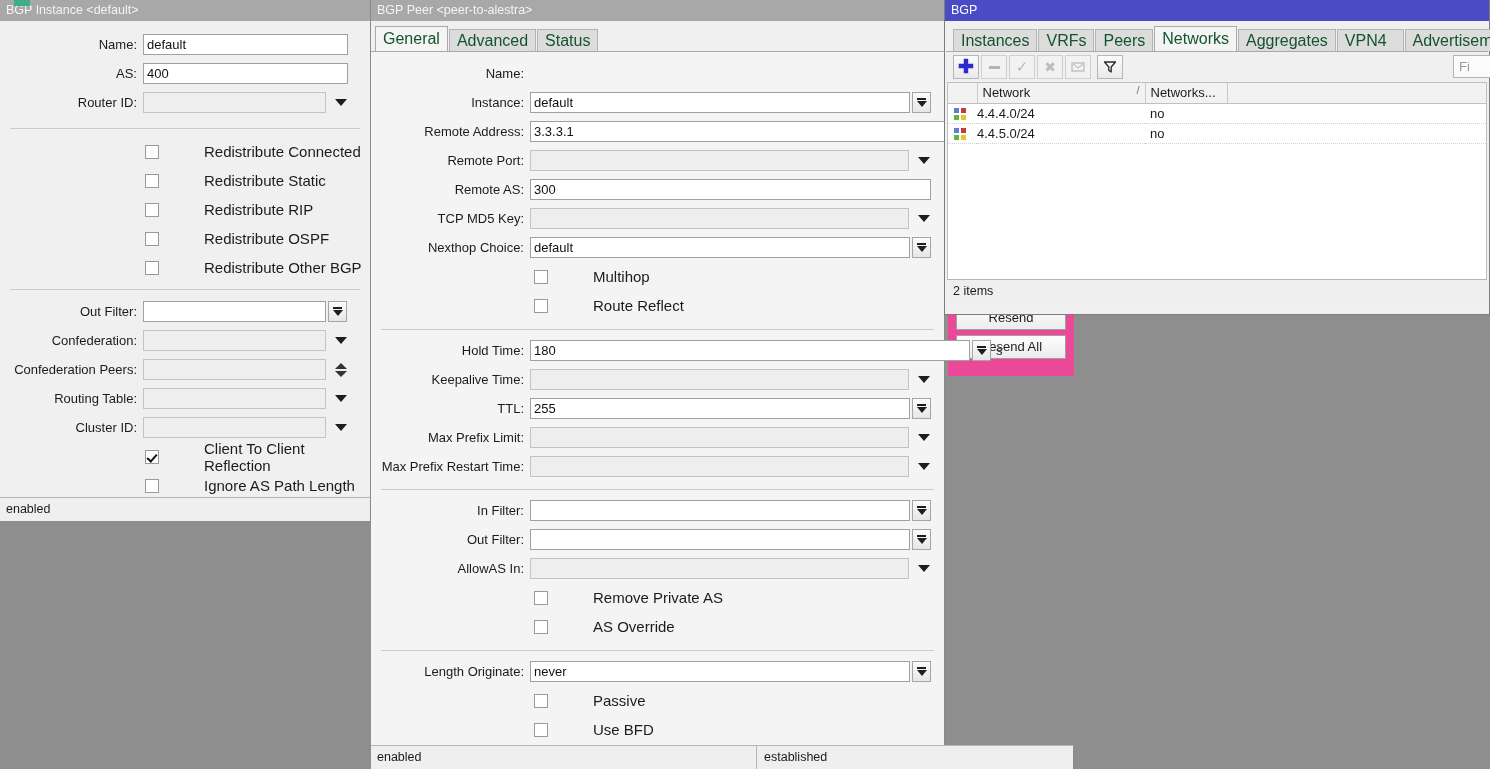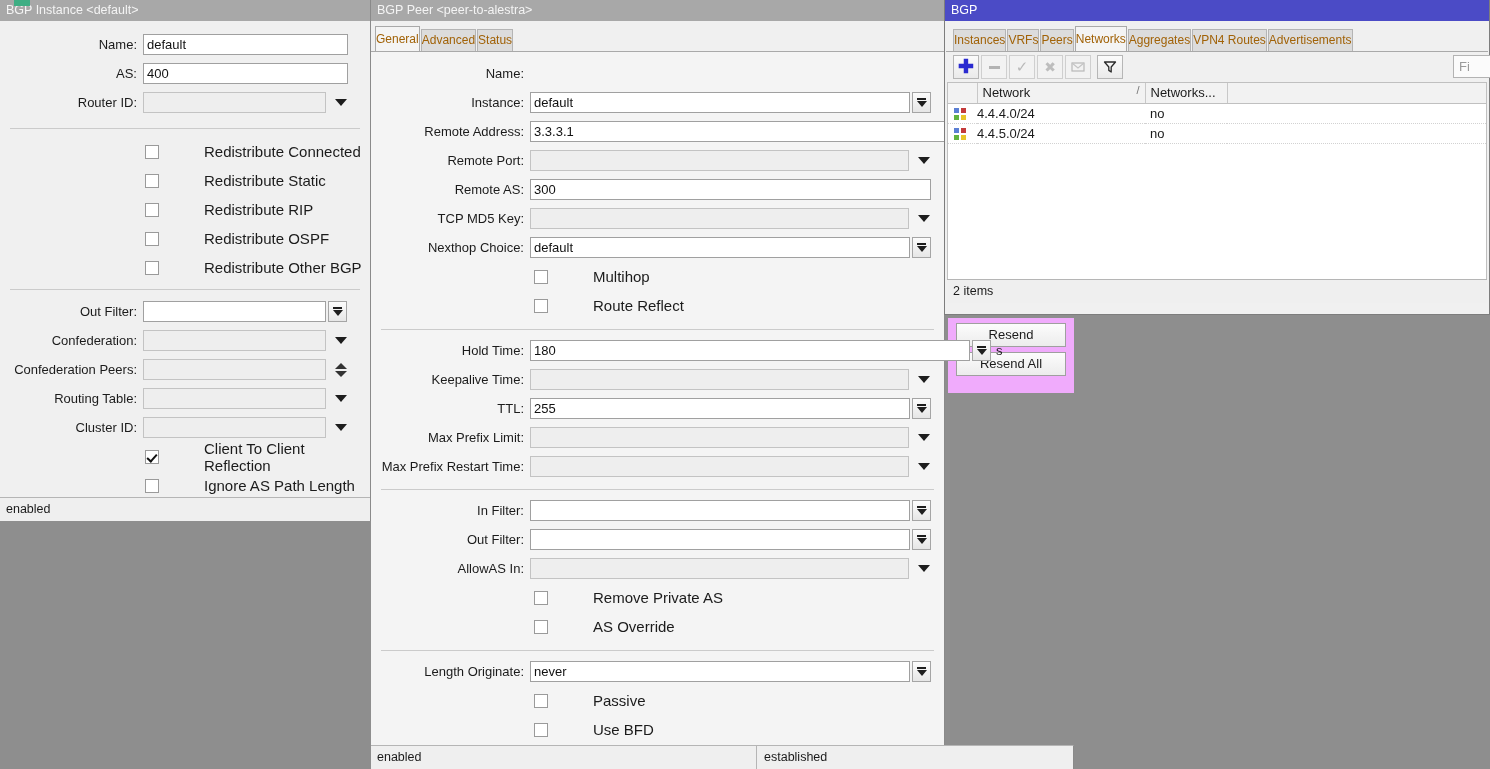--- a/index.html
+++ b/index.html
@@ -125,22 +125,22 @@
     content:"";position:absolute;left:3px;top:1px;width:4px;height:8px;
     border:solid #111;border-width:0 2px 2px 0;transform:rotate(42deg);
   }
   .cklabel{ font-size:15px;margin-left:37px; }
 
   .divider { height:1px; background:#cbcbcb; margin:6px 10px 6px 10px; }
 
   
   .tabstrip { display:flex; align-items:flex-end; height:26px; padding-left:4px; background:#f0f0f0; }
   .tab {
-    height:22px; line-height:21px; padding:0 0;
-    font-size:12px; color:#a16207;
+    height:22px; line-height:21px; padding:0 7px;
+    font-size:16px; color:#14532d;
     background:#dcdcdc; border:1px solid #b4b4b4; border-bottom:none;
     margin-right:1px;
   }
   .tab.sel { background:#f4f4f4; height:25px; line-height:24px; border-color:#a9a9a9; position:relative; z-index:2;}
   .tabline { height:1px; background:#a9a9a9; }
 
   
   .toolbar { height:30px; display:flex; align-items:center; padding:0 3px; background:#f0f0f0; position:relative;}
   .tbtn {
     width:26px;height:24px;margin-right:2px;
@@ -192,21 +192,21 @@
   }
   .greenbit{
     position:absolute; left:14px; top:0; width:16px; height:6px; background:#3fae84;
   }
 </style>
 </head>
 <body>
 
 <div id="root">
 
-  <div class="behind-panel" style="left:948px; top:318px; width:126px; height:75px; border:none; background:#f0abfc;">
+  <div class="behind-panel" style="left:948px; top:301px; width:126px; height:75px; border:none; background:#ec4899;">
     <div class="pbtn" style="position:absolute;left:8px;top:5px;width:110px;">Resend</div>
     <div class="pbtn" style="position:absolute;left:8px;top:34px;width:110px;">Resend All</div>
   </div>
 
   <div class="window" style="left:0; top:0; width:371px; height:521px; border-right:1px solid #8a8a8a; border-bottom:1px solid #8a8a8a;">
     <div class="greenbit"></div>
     <div class="titlebar inactive">
       <span>BGP Instance &lt;default&gt;</span>
     </div>
 

